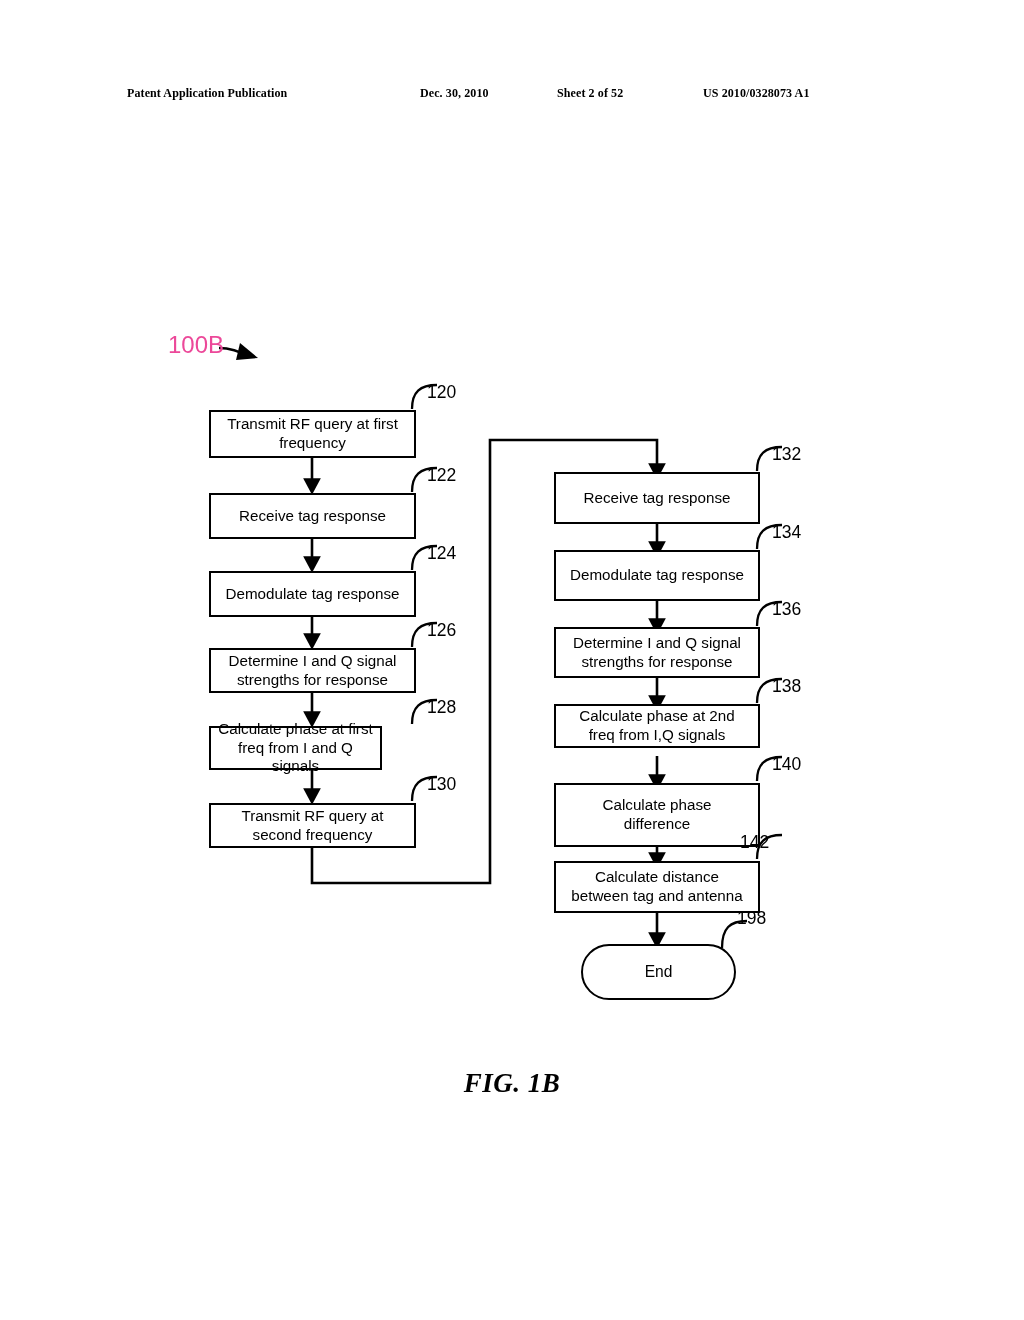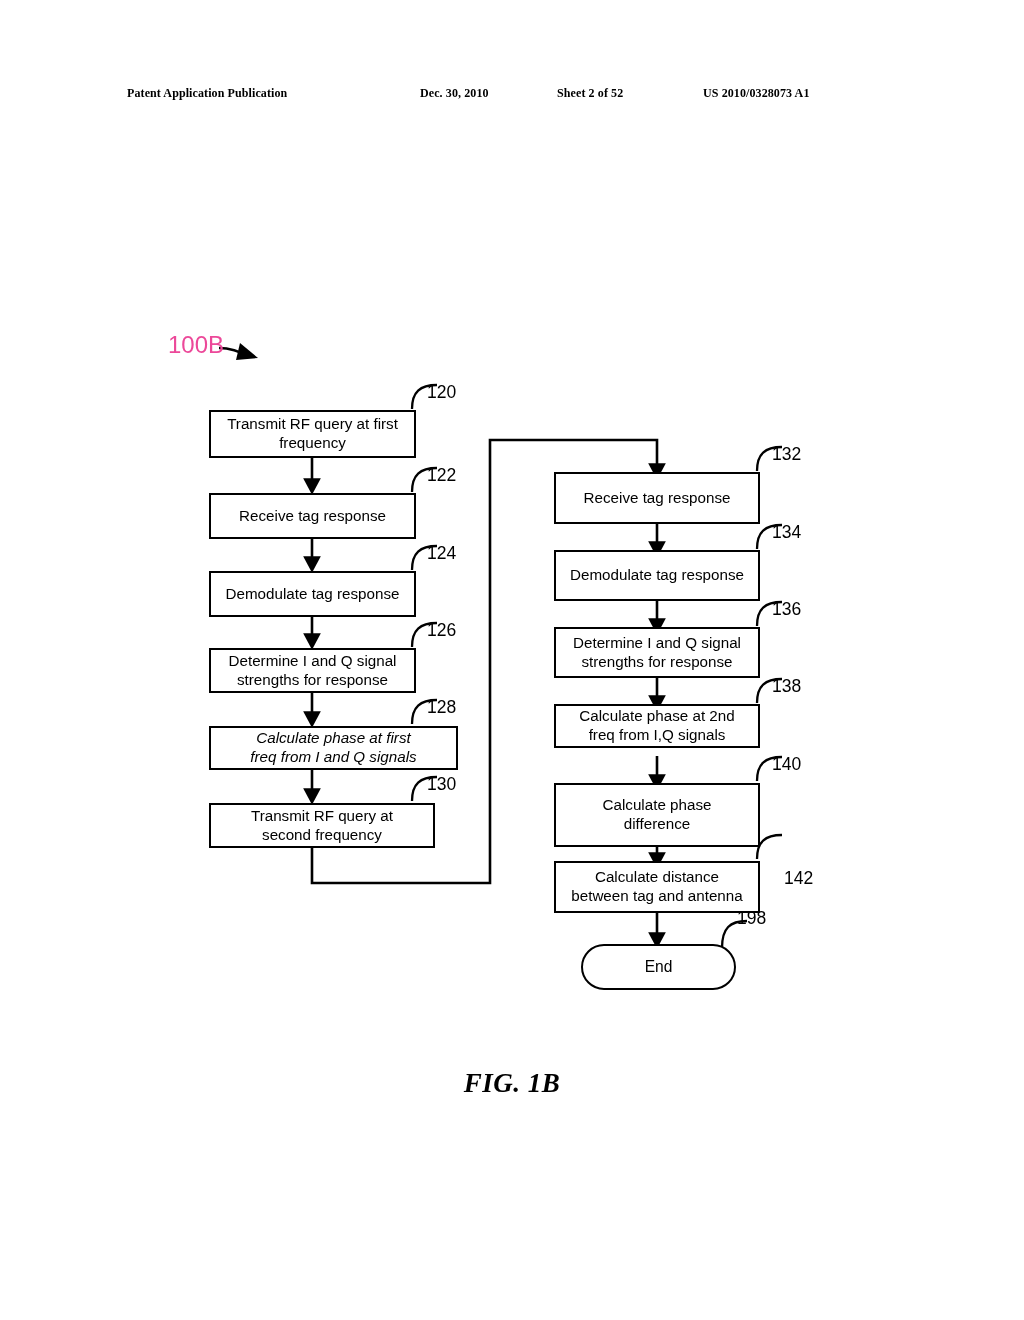--- a/index.html
+++ b/index.html
@@ -196,28 +196,28 @@
   </span>
 </div>
 
 <div class="flow-box" style="left:209px; top:648px; width:207px; height:45px;">
   <span>
     <span>Determine I and Q signal</span>
     <span>strengths for response</span>
   </span>
 </div>
 
-<div class="flow-box" style="left:209px; top:726px; width:249px; height:44px;font-style:italic;">
+<div class="flow-box" style="left:209px; top:726px; width:173px; height:44px;">
   <span>
     <span>Calculate phase at first</span>
     <span>freq from I and Q signals</span>
   </span>
 </div>
 
-<div class="flow-box" style="left:209px; top:803px; width:226px; height:45px;">
+<div class="flow-box" style="left:209px; top:803px; width:207px; height:45px;">
   <span>
     <span>Transmit RF query at</span>
     <span>second frequency</span>
   </span>
 </div>
 
 <div class="flow-box" style="left:554px; top:472px; width:206px; height:52px;">
   <span>
     <span>Receive tag response</span>
   </span>
@@ -250,32 +250,32 @@
   </span>
 </div>
 
 <div class="flow-box" style="left:554px; top:861px; width:206px; height:52px;">
   <span>
     <span>Calculate distance</span>
     <span>between tag and antenna</span>
   </span>
 </div>
 
-<div class="terminator" style="left:581px; top:944px; width:155px; height:46px;">
+<div class="terminator" style="left:581px; top:944px; width:155px; height:56px;">
   <span>End</span>
 </div>
 
 <div class="ref-num" style="left:427px; top:382px;">120</div>
 <div class="ref-num" style="left:427px; top:465px;">122</div>
 <div class="ref-num" style="left:427px; top:543px;">124</div>
 <div class="ref-num" style="left:427px; top:620px;">126</div>
 <div class="ref-num" style="left:427px; top:697px;">128</div>
 <div class="ref-num" style="left:427px; top:774px;text-align:center;">130</div>
 
 <div class="ref-num" style="left:772px; top:444px;">132</div>
 <div class="ref-num" style="left:772px; top:522px;">134</div>
 <div class="ref-num" style="left:772px; top:599px;">136</div>
 <div class="ref-num" style="left:772px; top:676px;">138</div>
 <div class="ref-num" style="left:772px; top:754px;">140</div>
-<div class="ref-num" style="left:784px; top:832px;margin-top:36px;">142</div>
+<div class="ref-num" style="left:740px; top:832px;">142</div>
 <div class="ref-num" style="left:737px; top:908px;">198</div>
 
 <div id="fig-caption">FIG. 1B</div>
 
 </body></html>

